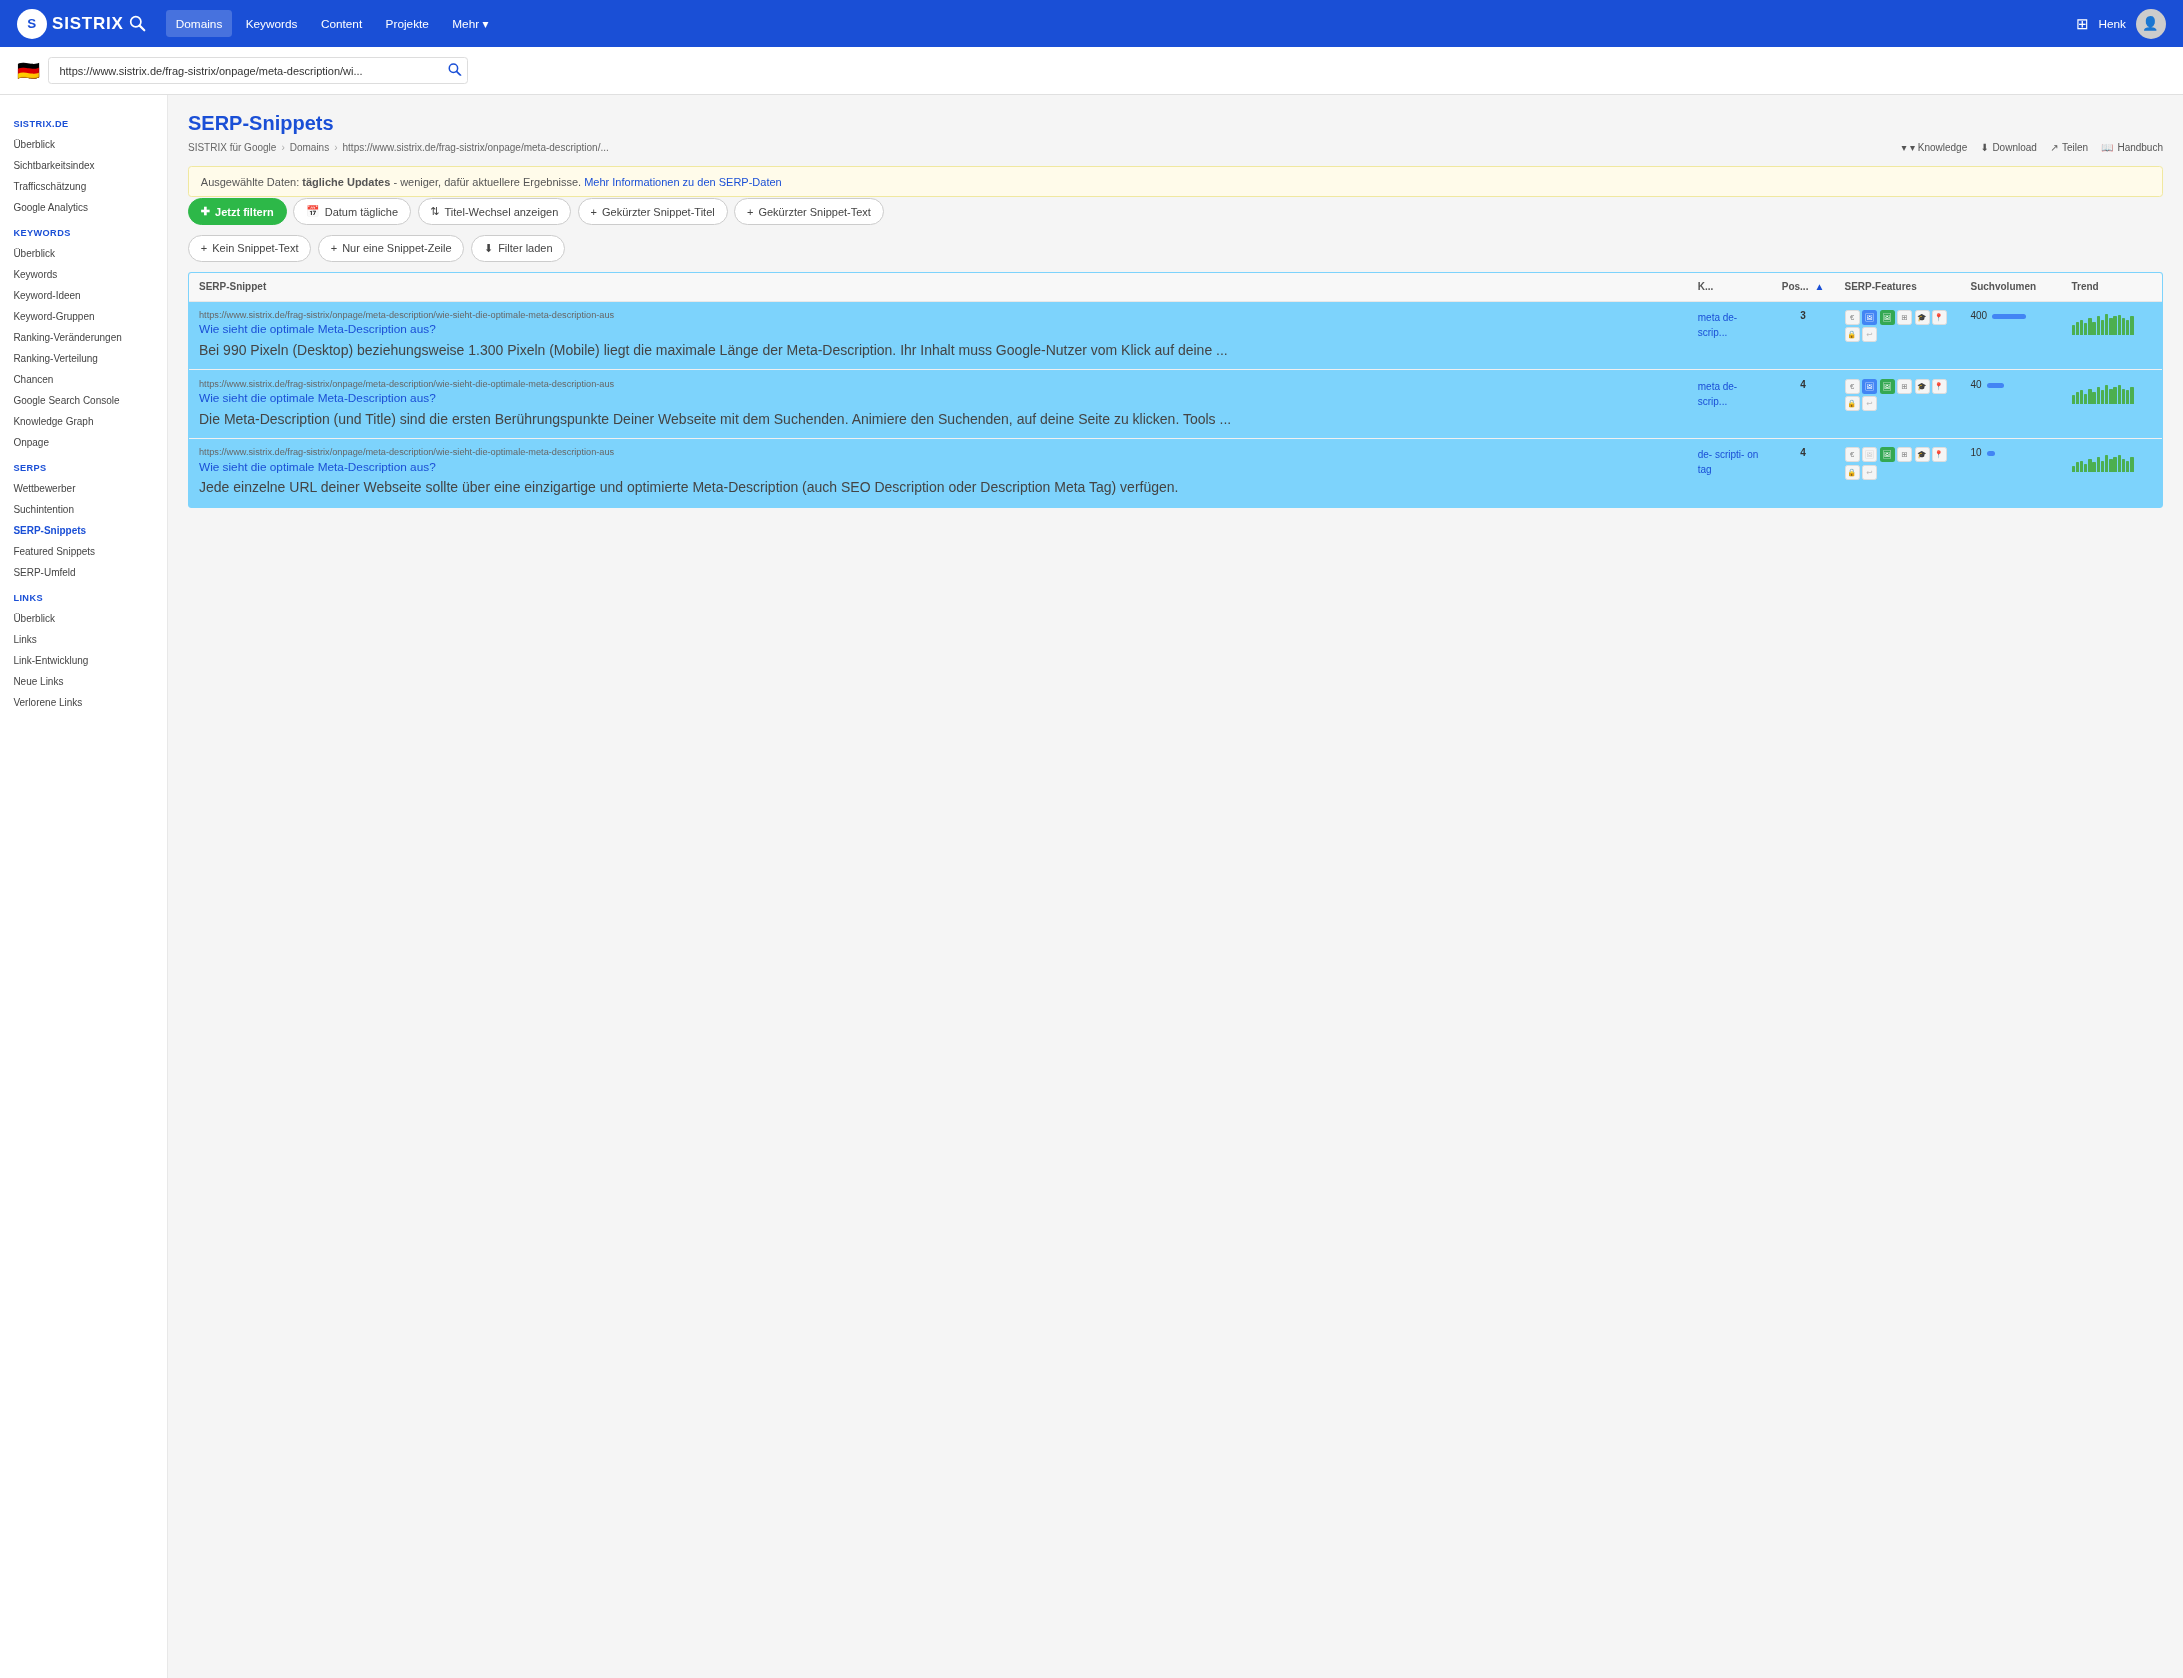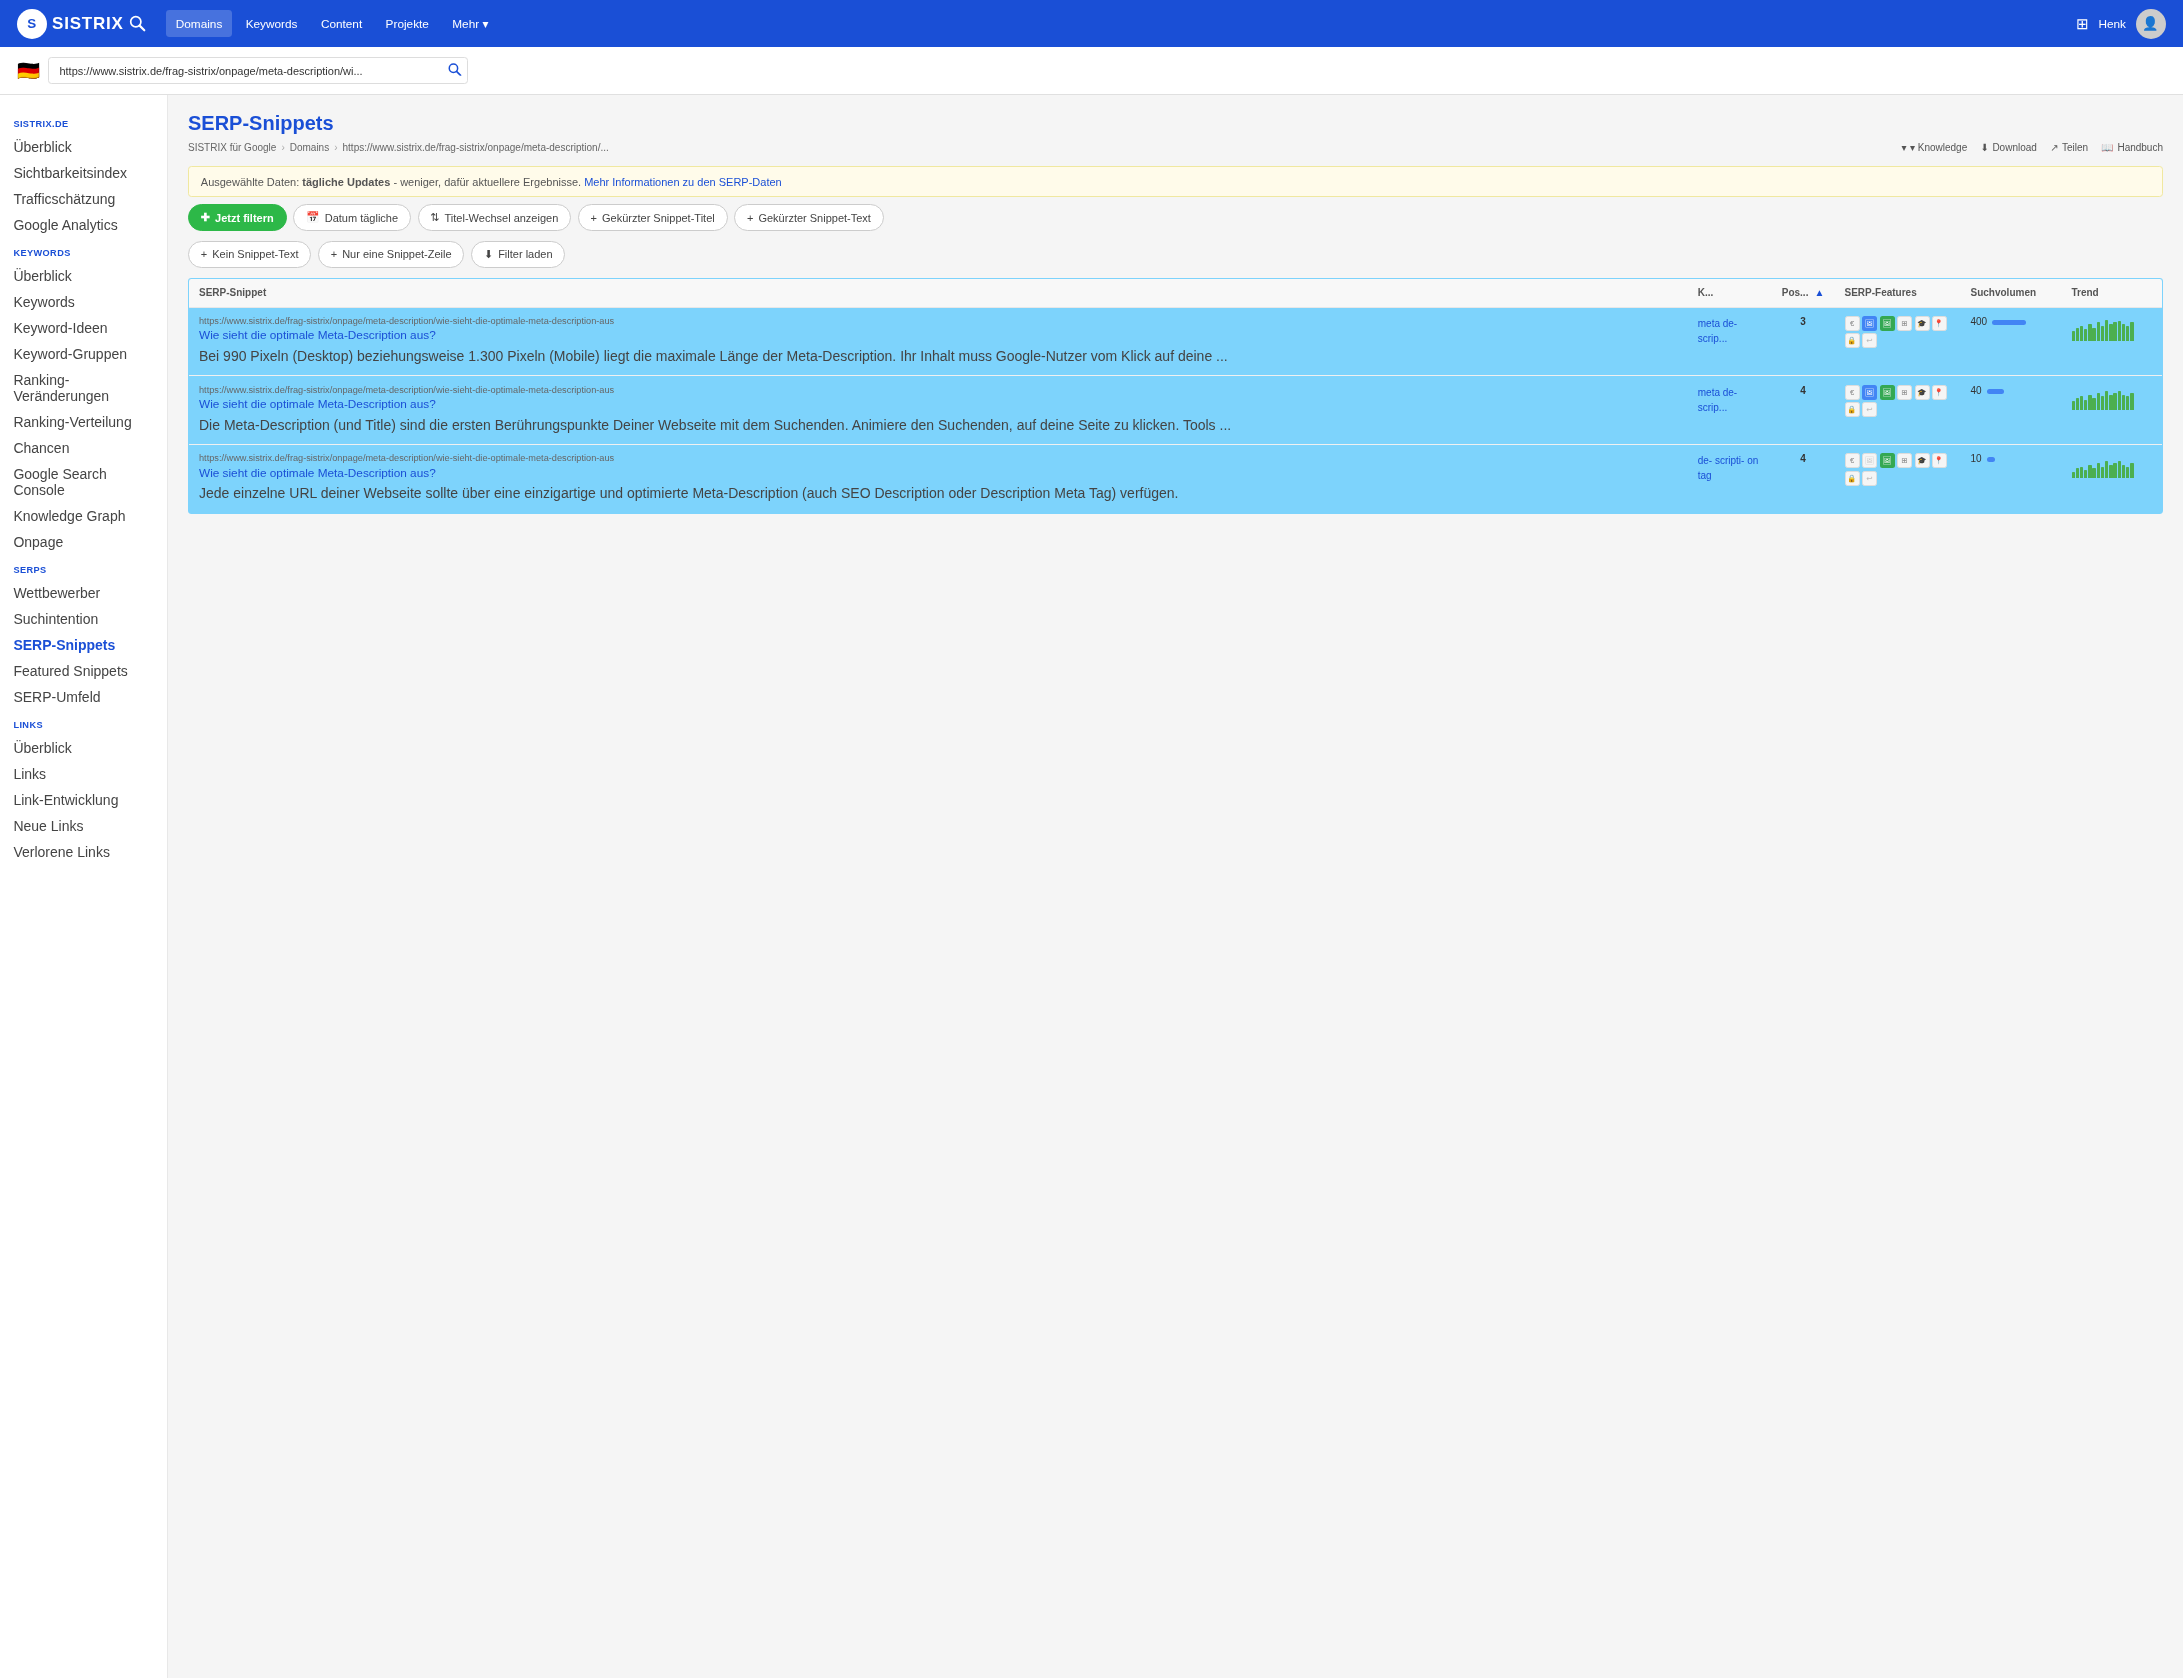--- a/index.html
+++ b/index.html
@@ -141,21 +141,21 @@
       font-size: 9.2px;
       font-weight: 700;
       color: #1a4fd6;
       padding: 10px 13.4px 5px;
       letter-spacing: 0.4px;
     }
     .sidebar-item {
       padding: 5px 13.4px;
       cursor: pointer;
       color: #444;
-      font-size: 14px;
+      font-size: 10px;
       display: block;
     }
     .sidebar-item.active { color: #1a4fd6; font-weight: 600; }
 
     
     .content-area {
       flex: 1;
       padding: 17px 20px;
       overflow-y: auto;
     }
@@ -195,21 +195,21 @@
     }
 
     
     .info-banner {
       background: #fffbea;
       border: 0.8px solid #f0e8a0;
       border-radius: 3.4px;
       padding: 8.4px 11.8px;
       font-size: 11px;
       color: #555;
-      margin-bottom: 7px;
+      margin-bottom: 1px;
     }
     .info-banner a { color: #1a4fd6; text-decoration: none; }
 
     
     .filter-bar {
       display: flex;
       flex-wrap: wrap;
       gap: 6.7px;
       margin-bottom: 10px;
     }

